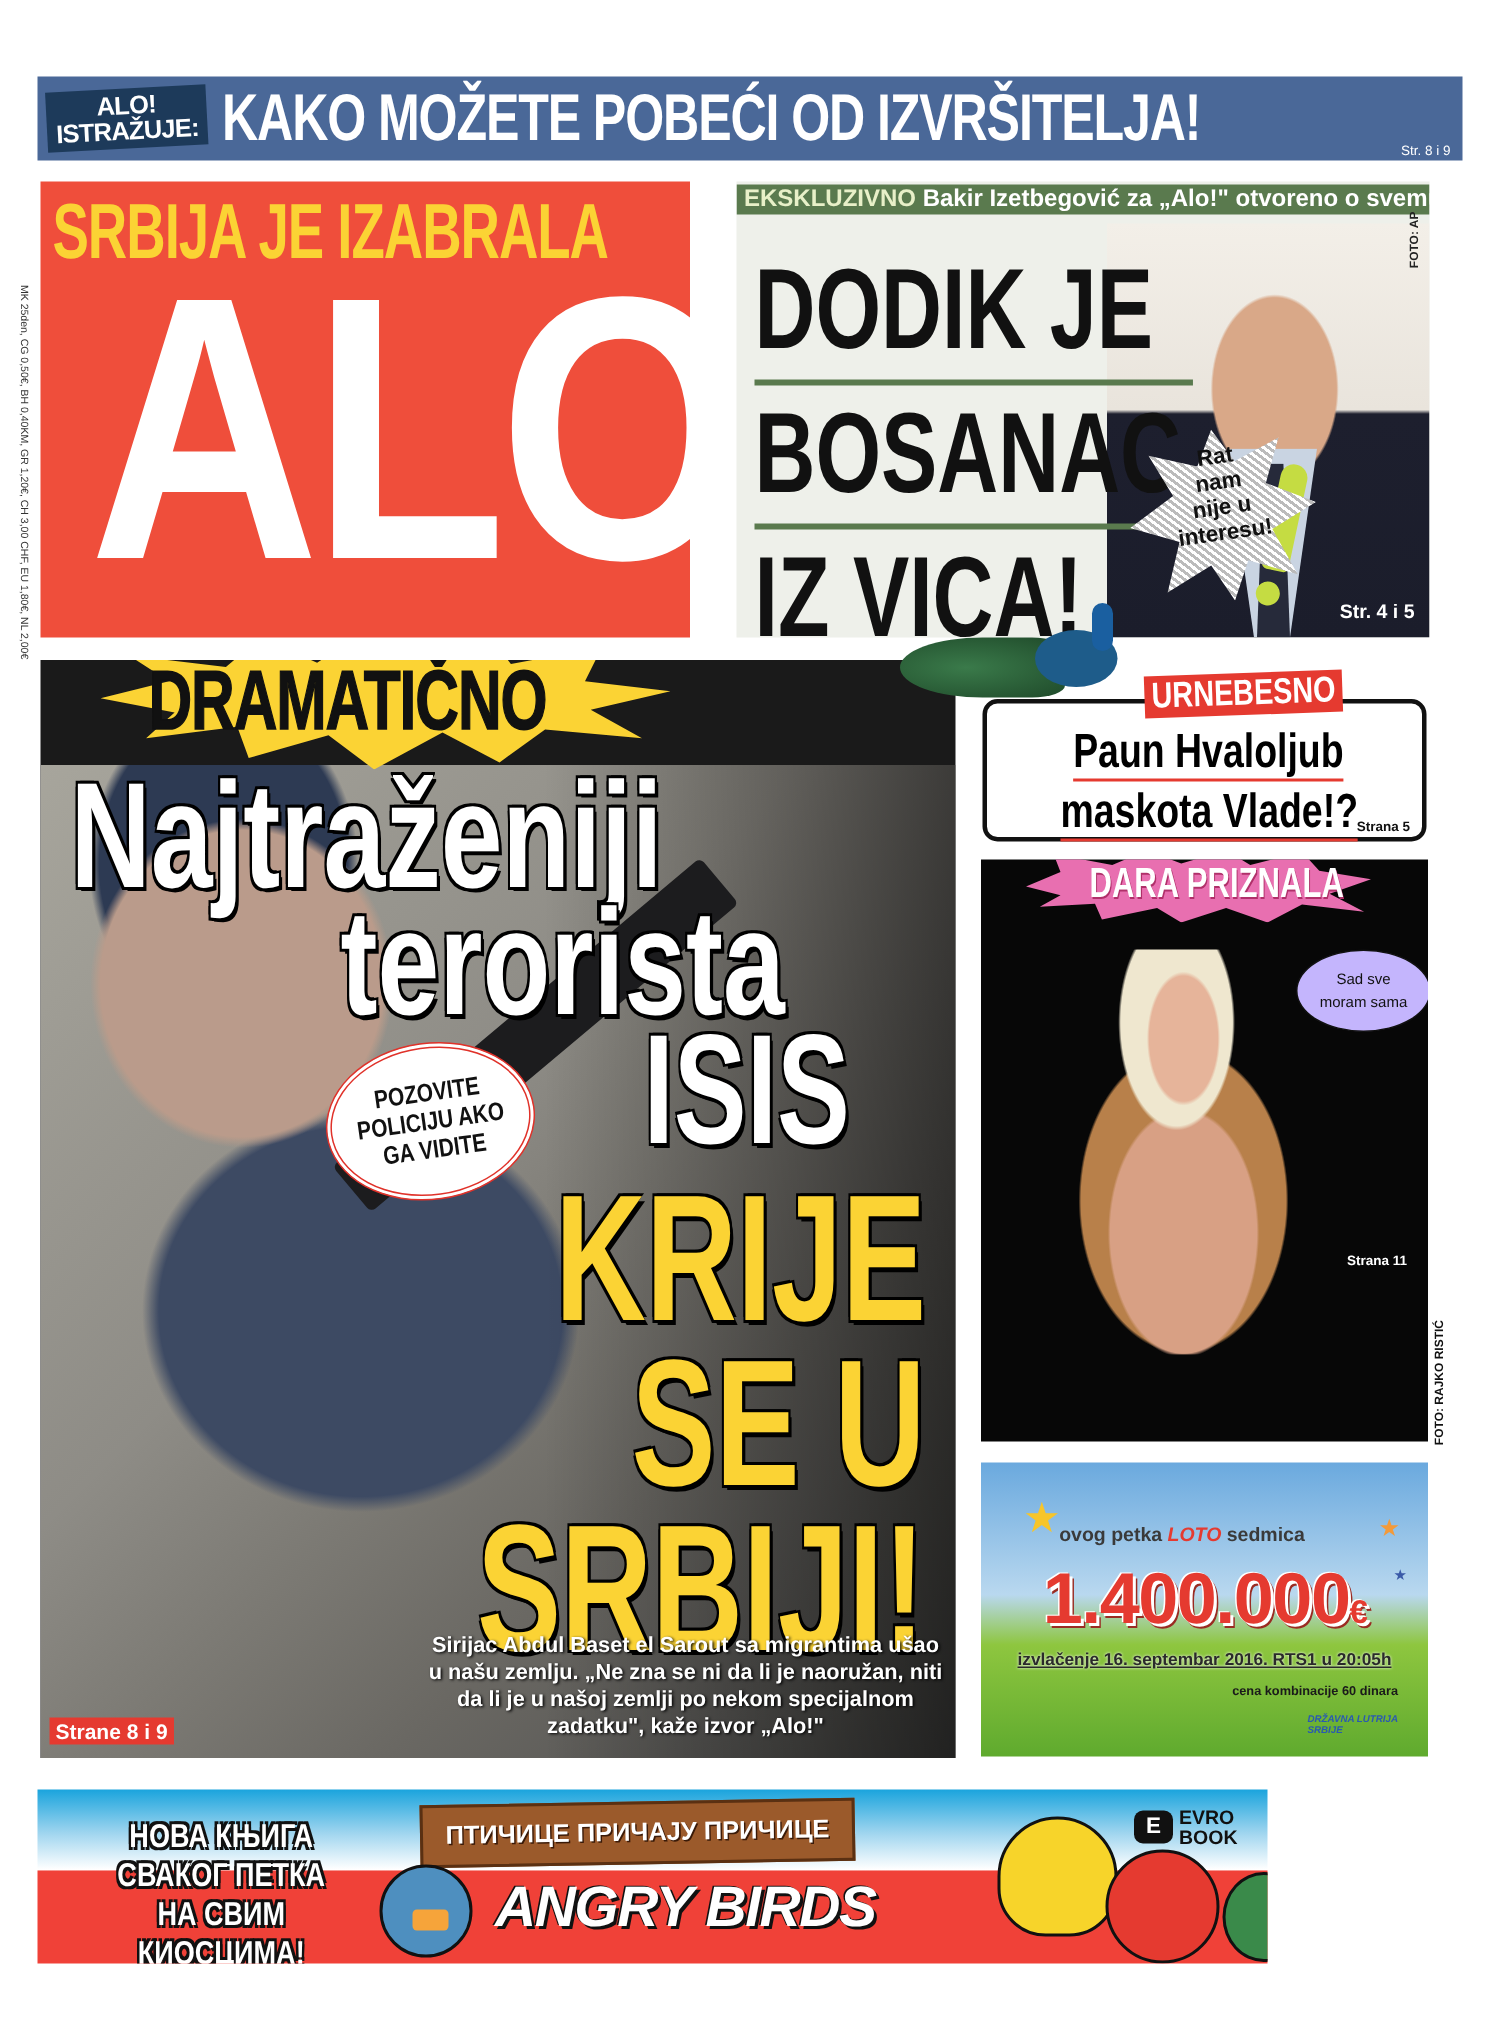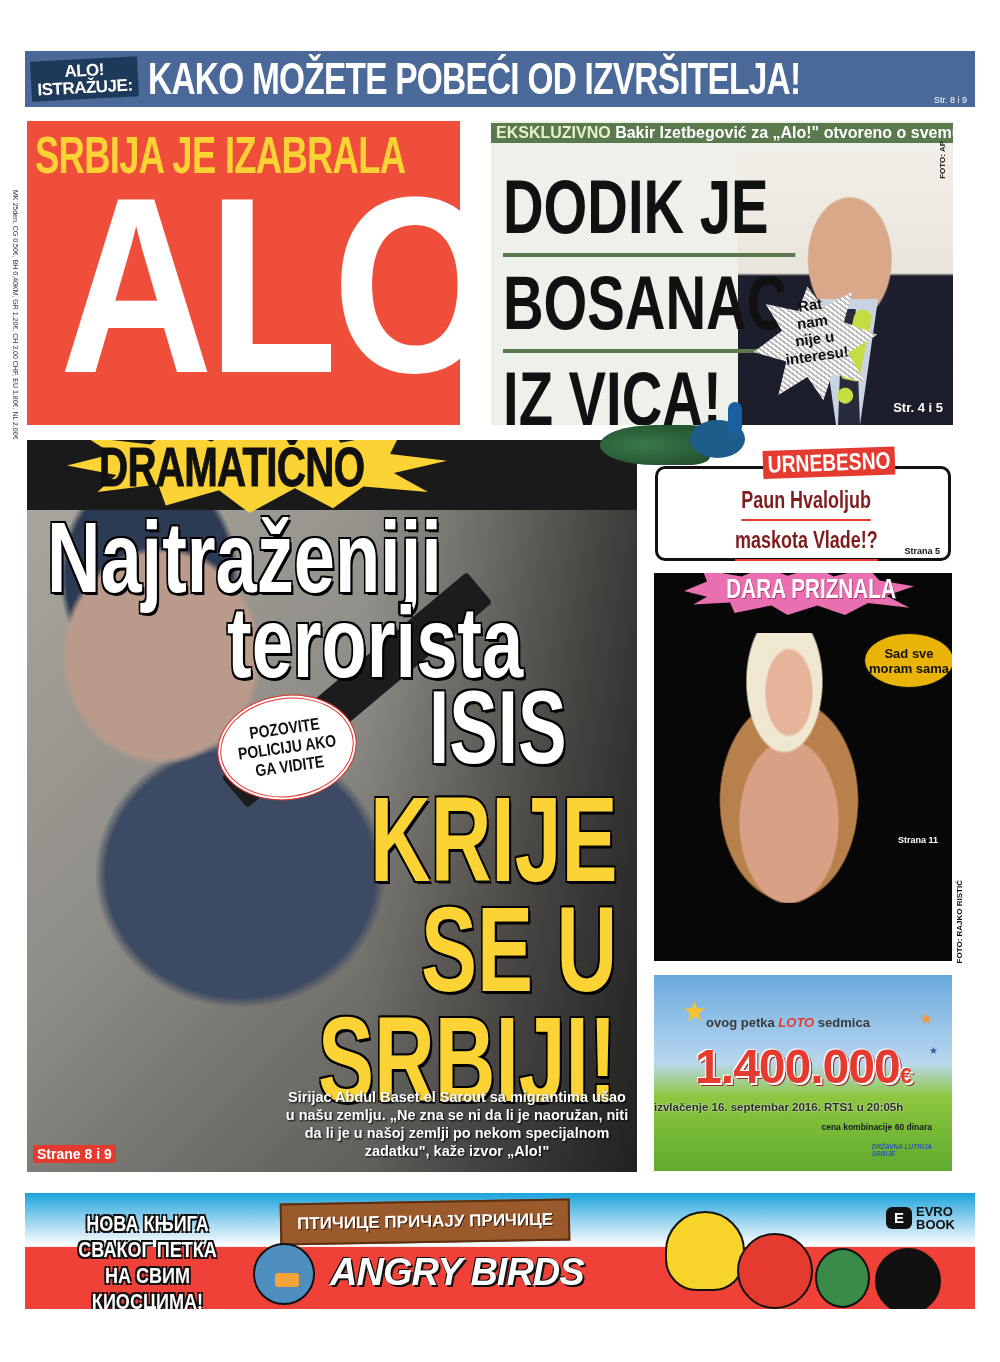--- a/index.html
+++ b/index.html
@@ -144,21 +144,21 @@
   
   .peacock-box {
     position: absolute; left: 655px; top: 466px; width: 296px; height: 95px;
     border: 3px solid #111; border-radius: 10px; background: #fff;
   }
   .peacock-box .kicker {
     position: absolute; left: 105px; top: -18px; background: #e53a30; color: #fff; font-size: 24px; font-weight: 900;
     padding: 0 6px; white-space: nowrap; transform: rotate(-2deg) scaleX(0.8); transform-origin: left;
   }
   .peacock-box .hl {
-    position: absolute; left: 8px; top: 12px; width: 280px; text-align: center; font-size: 23px; font-weight: 900; line-height: 38px; color: #7f1d1d;
+    position: absolute; left: 8px; top: 12px; width: 280px; text-align: center; font-size: 32px; font-weight: 900; line-height: 38px; color: #000000;
   }
   .peacock-box .hl div { display: inline-block; border-bottom: 2px solid #e53a30; transform: scaleX(0.78); }
   .peacock-box .pg { position: absolute; right: 8px; bottom: 2px; font-size: 9px; font-weight: 700; color: #111; }
   .peacock {
     position: absolute; left: 600px; top: 400px; width: 170px; height: 70px;
   }
   .peacock .tail { position: absolute; left: 0; top: 25px; width: 110px; height: 40px; border-radius: 50% 20% 20% 50%; background: radial-gradient(ellipse at 40% 50%, #3a7a4a, #1f4a2a); }
   .peacock .body { position: absolute; left: 90px; top: 20px; width: 55px; height: 38px; border-radius: 50%; background: #1e5c8a; }
   .peacock .neck { position: absolute; left: 128px; top: 2px; width: 14px; height: 32px; border-radius: 7px; background: #1a5fa0; }
 
@@ -178,22 +178,22 @@
   }
   .dara .photo {
     position: absolute; left: 20px; top: 60px; width: 230px; height: 270px;
     background:
       radial-gradient(ellipse at 50% 22%, #e6b49a 0 14%, transparent 15%),
       radial-gradient(ellipse at 48% 18%, #efe7cf 0 22%, transparent 23%),
       radial-gradient(ellipse at 50% 70%, #d8a084 0 30%, transparent 31%),
       radial-gradient(ellipse at 50% 62%, #b8804a 0 42%, transparent 43%);
   }
   .dara .bubble {
-    position: absolute; left: 210px; top: 60px; width: 90px; height: 55px; border-radius: 50%; background: #eab308; border: 1px solid #111;
-    display: flex; align-items: center; justify-content: center; text-align: center; font-size: 13px; line-height: 15px; color: #111; font-weight: bold;
+    position: absolute; left: 210px; top: 60px; width: 90px; height: 55px; border-radius: 50%; background: #c4b5fd; border: 1px solid #111;
+    display: flex; align-items: center; justify-content: center; text-align: center; font-size: 10px; line-height: 15px; color: #111;
   }
   .dara .pg { position: absolute; right: 14px; top: 262px; color: #fff; font-size: 9px; font-weight: 700; }
   .dara .hl {
     position: absolute; left: 0; top: 290px; width: 298px; text-align: center; color: #fff; font-size: 44px; font-weight: 900;
     line-height: 46px; white-space: nowrap;
   }
   .dara .hl div { transform: scaleX(0.74); }
   .dara-foto { position: absolute; left: 955px; top: 880px; font-size: 8px; font-weight: 700; writing-mode: vertical-rl; transform: rotate(180deg); color: #111; }
 
   
@@ -201,28 +201,28 @@
     position: absolute; left: 654px; top: 975px; width: 298px; height: 196px; overflow: hidden;
     background: linear-gradient(180deg, #6aa9de 0%, #b9d8ef 45%, #8ec63f 62%, #5faa2e 100%);
   }
   .loto .line1 { position: absolute; left: 0; top: 40px; width: 268px; text-align: center; font-size: 13px; font-weight: 700; color: #3a3a3a; }
   .loto .line1 .loto-word { color: #e53a30; font-weight: 900; font-style: italic; }
   .loto .amount {
     position: absolute; left: 0; top: 64px; width: 298px; text-align: center; color: #e53a30; font-size: 48px; font-weight: 900;
     text-shadow: 2px 2px 0 #fff, -1px -1px 0 #fff, 3px 3px 0 #9a2b22; letter-spacing: -1px;
   }
   .loto .amount .cur { font-size: 22px; }
-  .loto .draw { position: absolute; left: 0; top: 126px; width: 298px; font-size: 11.5px; font-weight: 700; color: #2a2a2a; text-shadow: 0 0 2px #fff; }
+  .loto .draw { position: absolute; left: 0; top: 126px; width: 298px; text-align: center; font-size: 11.5px; font-weight: 700; color: #2a2a2a; text-shadow: 0 0 2px #fff; text-decoration: underline; }
   .loto .price { position: absolute; right: 20px; top: 147px; font-size: 8.5px; font-weight: 700; color: #1a1a1a; }
   .loto .brand { position: absolute; right: 20px; top: 168px; font-size: 6.5px; font-weight: 700; color: #2a5ab0; font-style: italic; line-height: 7px; }
   .loto .star { position: absolute; color: #f7c52a; }
 
   
   .ad {
-    position: absolute; left: 25px; top: 1193px; width: 950px; height: 116px; overflow: hidden;
+    position: absolute; left: 25px; top: 1193px; width: 820px; height: 116px; overflow: hidden;
     background: linear-gradient(180deg, #1aa4dd 0%, #9fd5ef 25%, #ffffff 46%, #f04138 47%, #f04138 100%);
   }
   .ad .left {
     position: absolute; left: 30px; top: 18px; width: 185px; text-align: center; color: #fff; font-size: 22px; font-weight: 900; line-height: 26px;
     text-shadow: 2px 2px 0 #111, -2px -2px 0 #111, 2px -2px 0 #111, -2px 2px 0 #111;
   }
   .ad .left div { transform: scaleX(0.82); }
   .ad .plank {
     position: absolute; left: 255px; top: 8px; width: 290px; height: 42px; background: #9b5a2b; transform: rotate(-1deg);
     border: 2px solid #5a3012; color: #fff; font-size: 17px; font-weight: 900; text-align: center; line-height: 38px;

